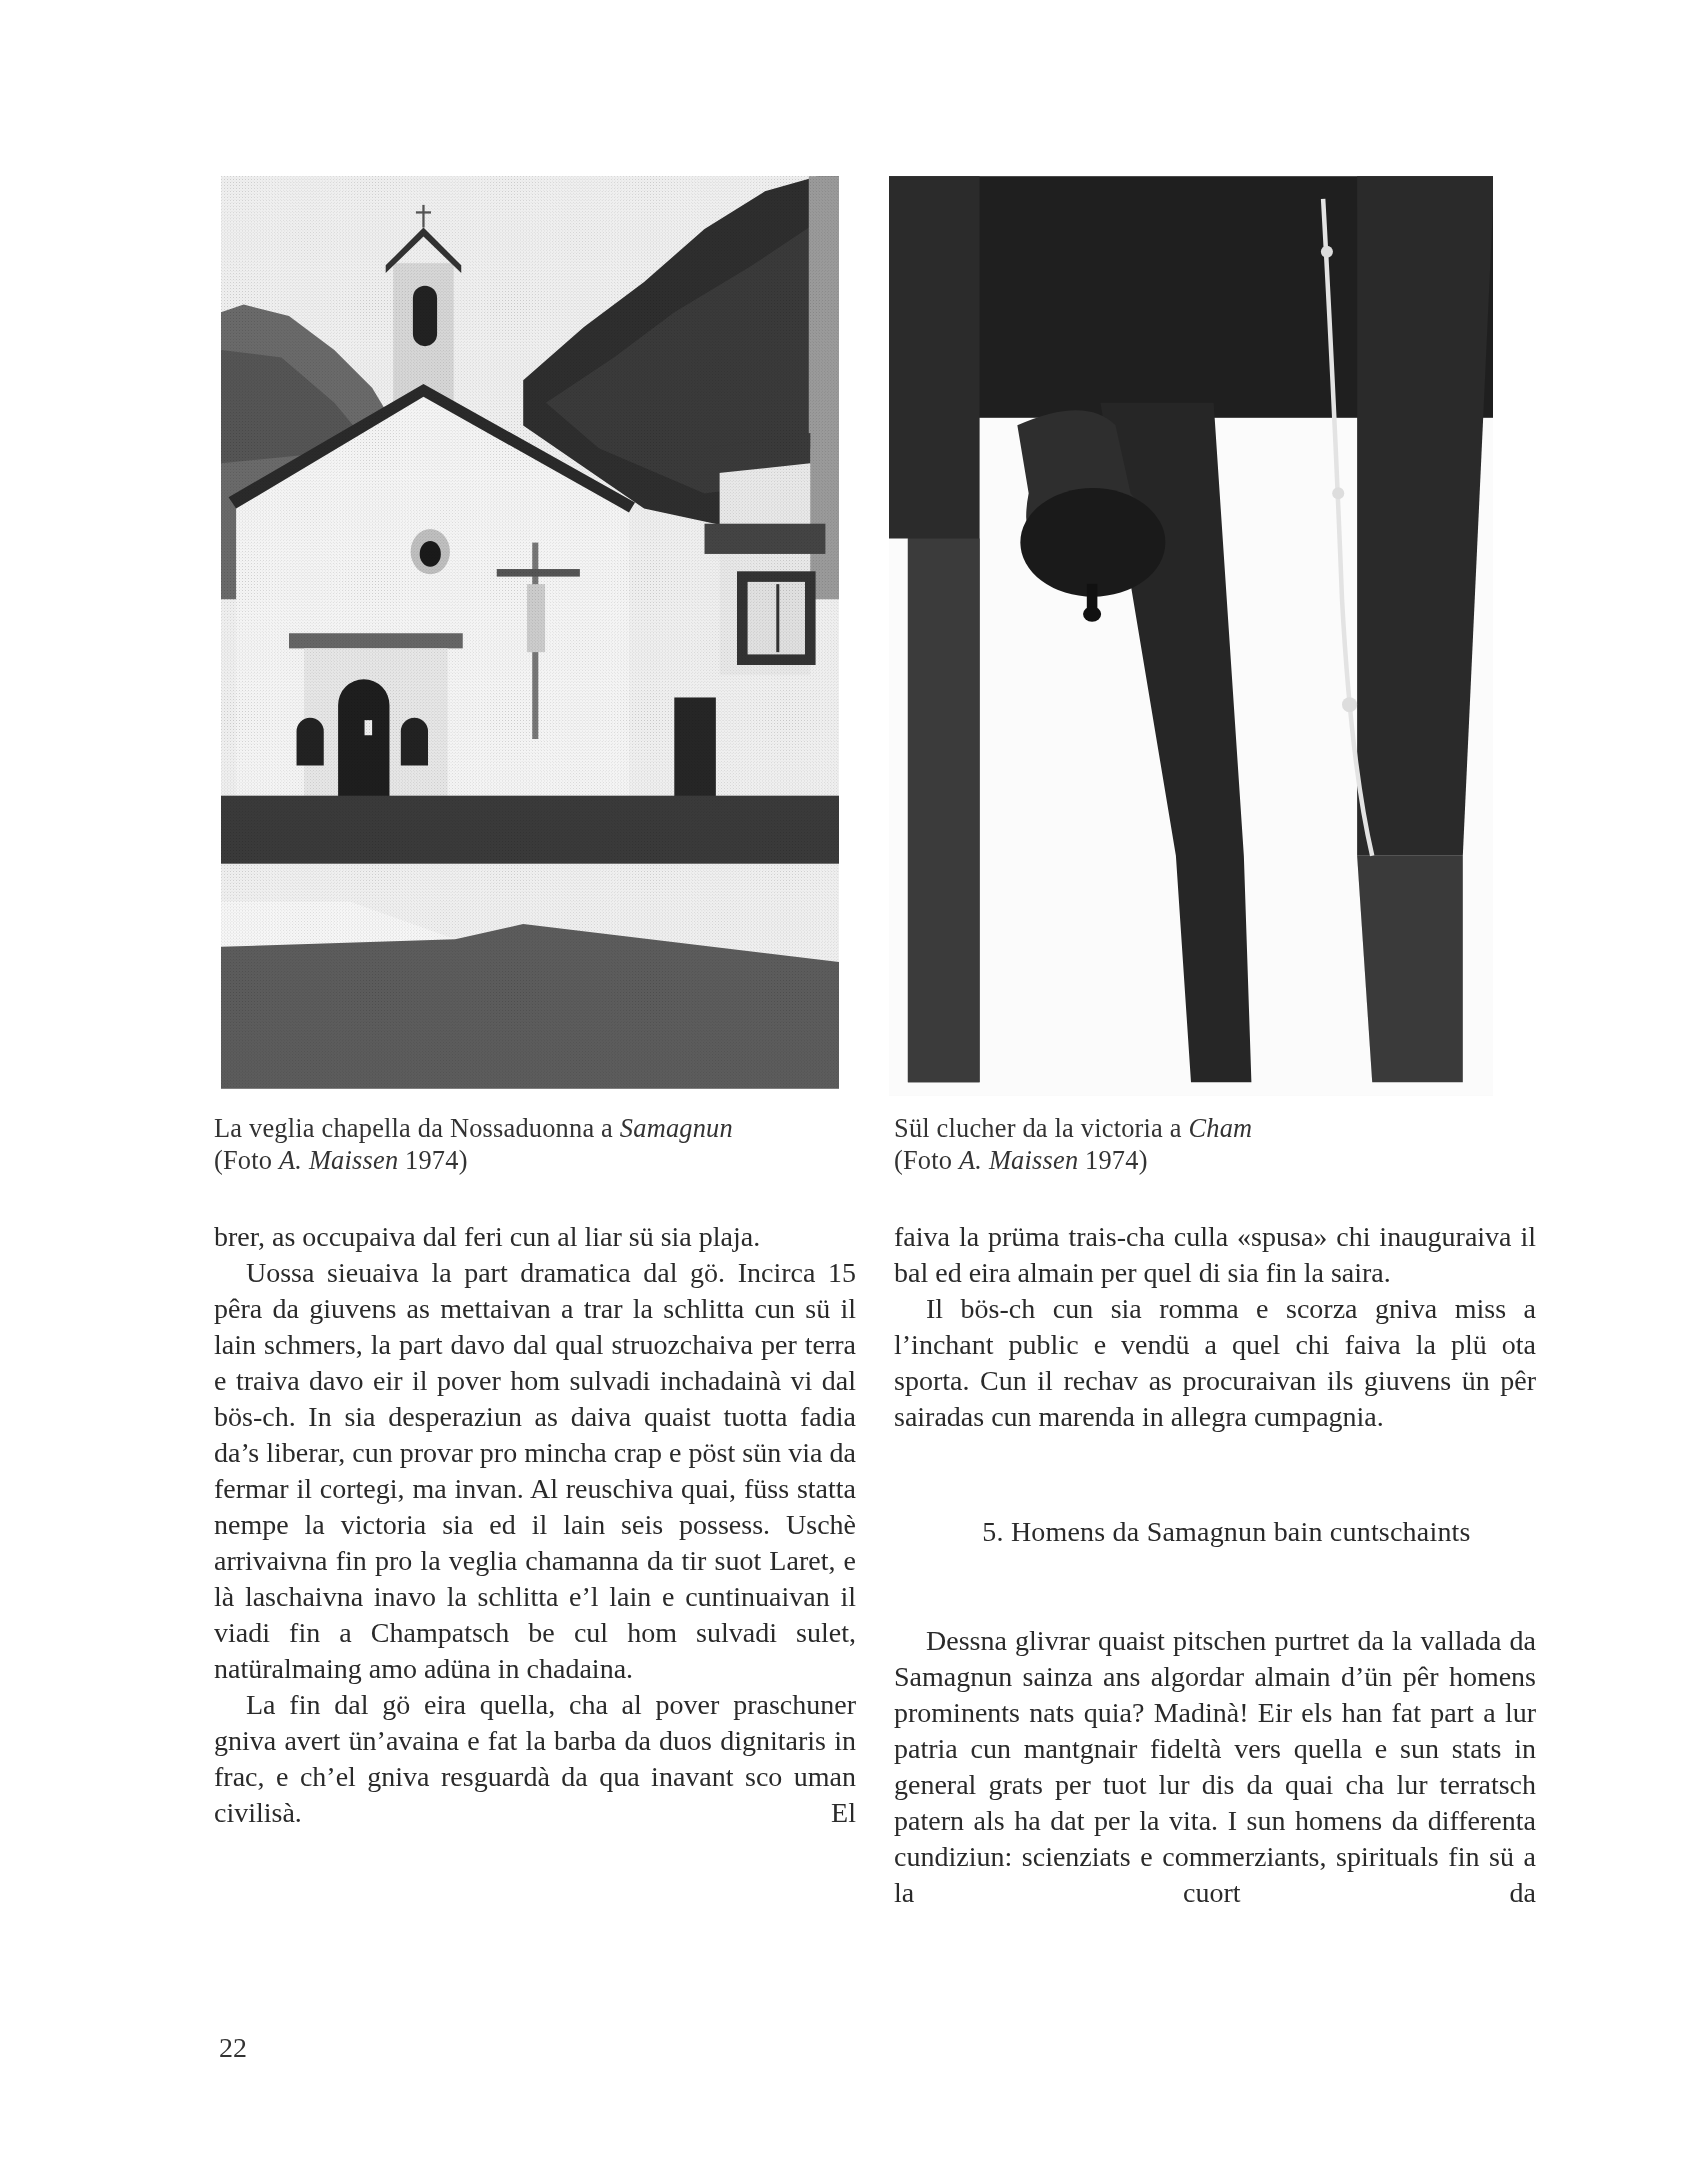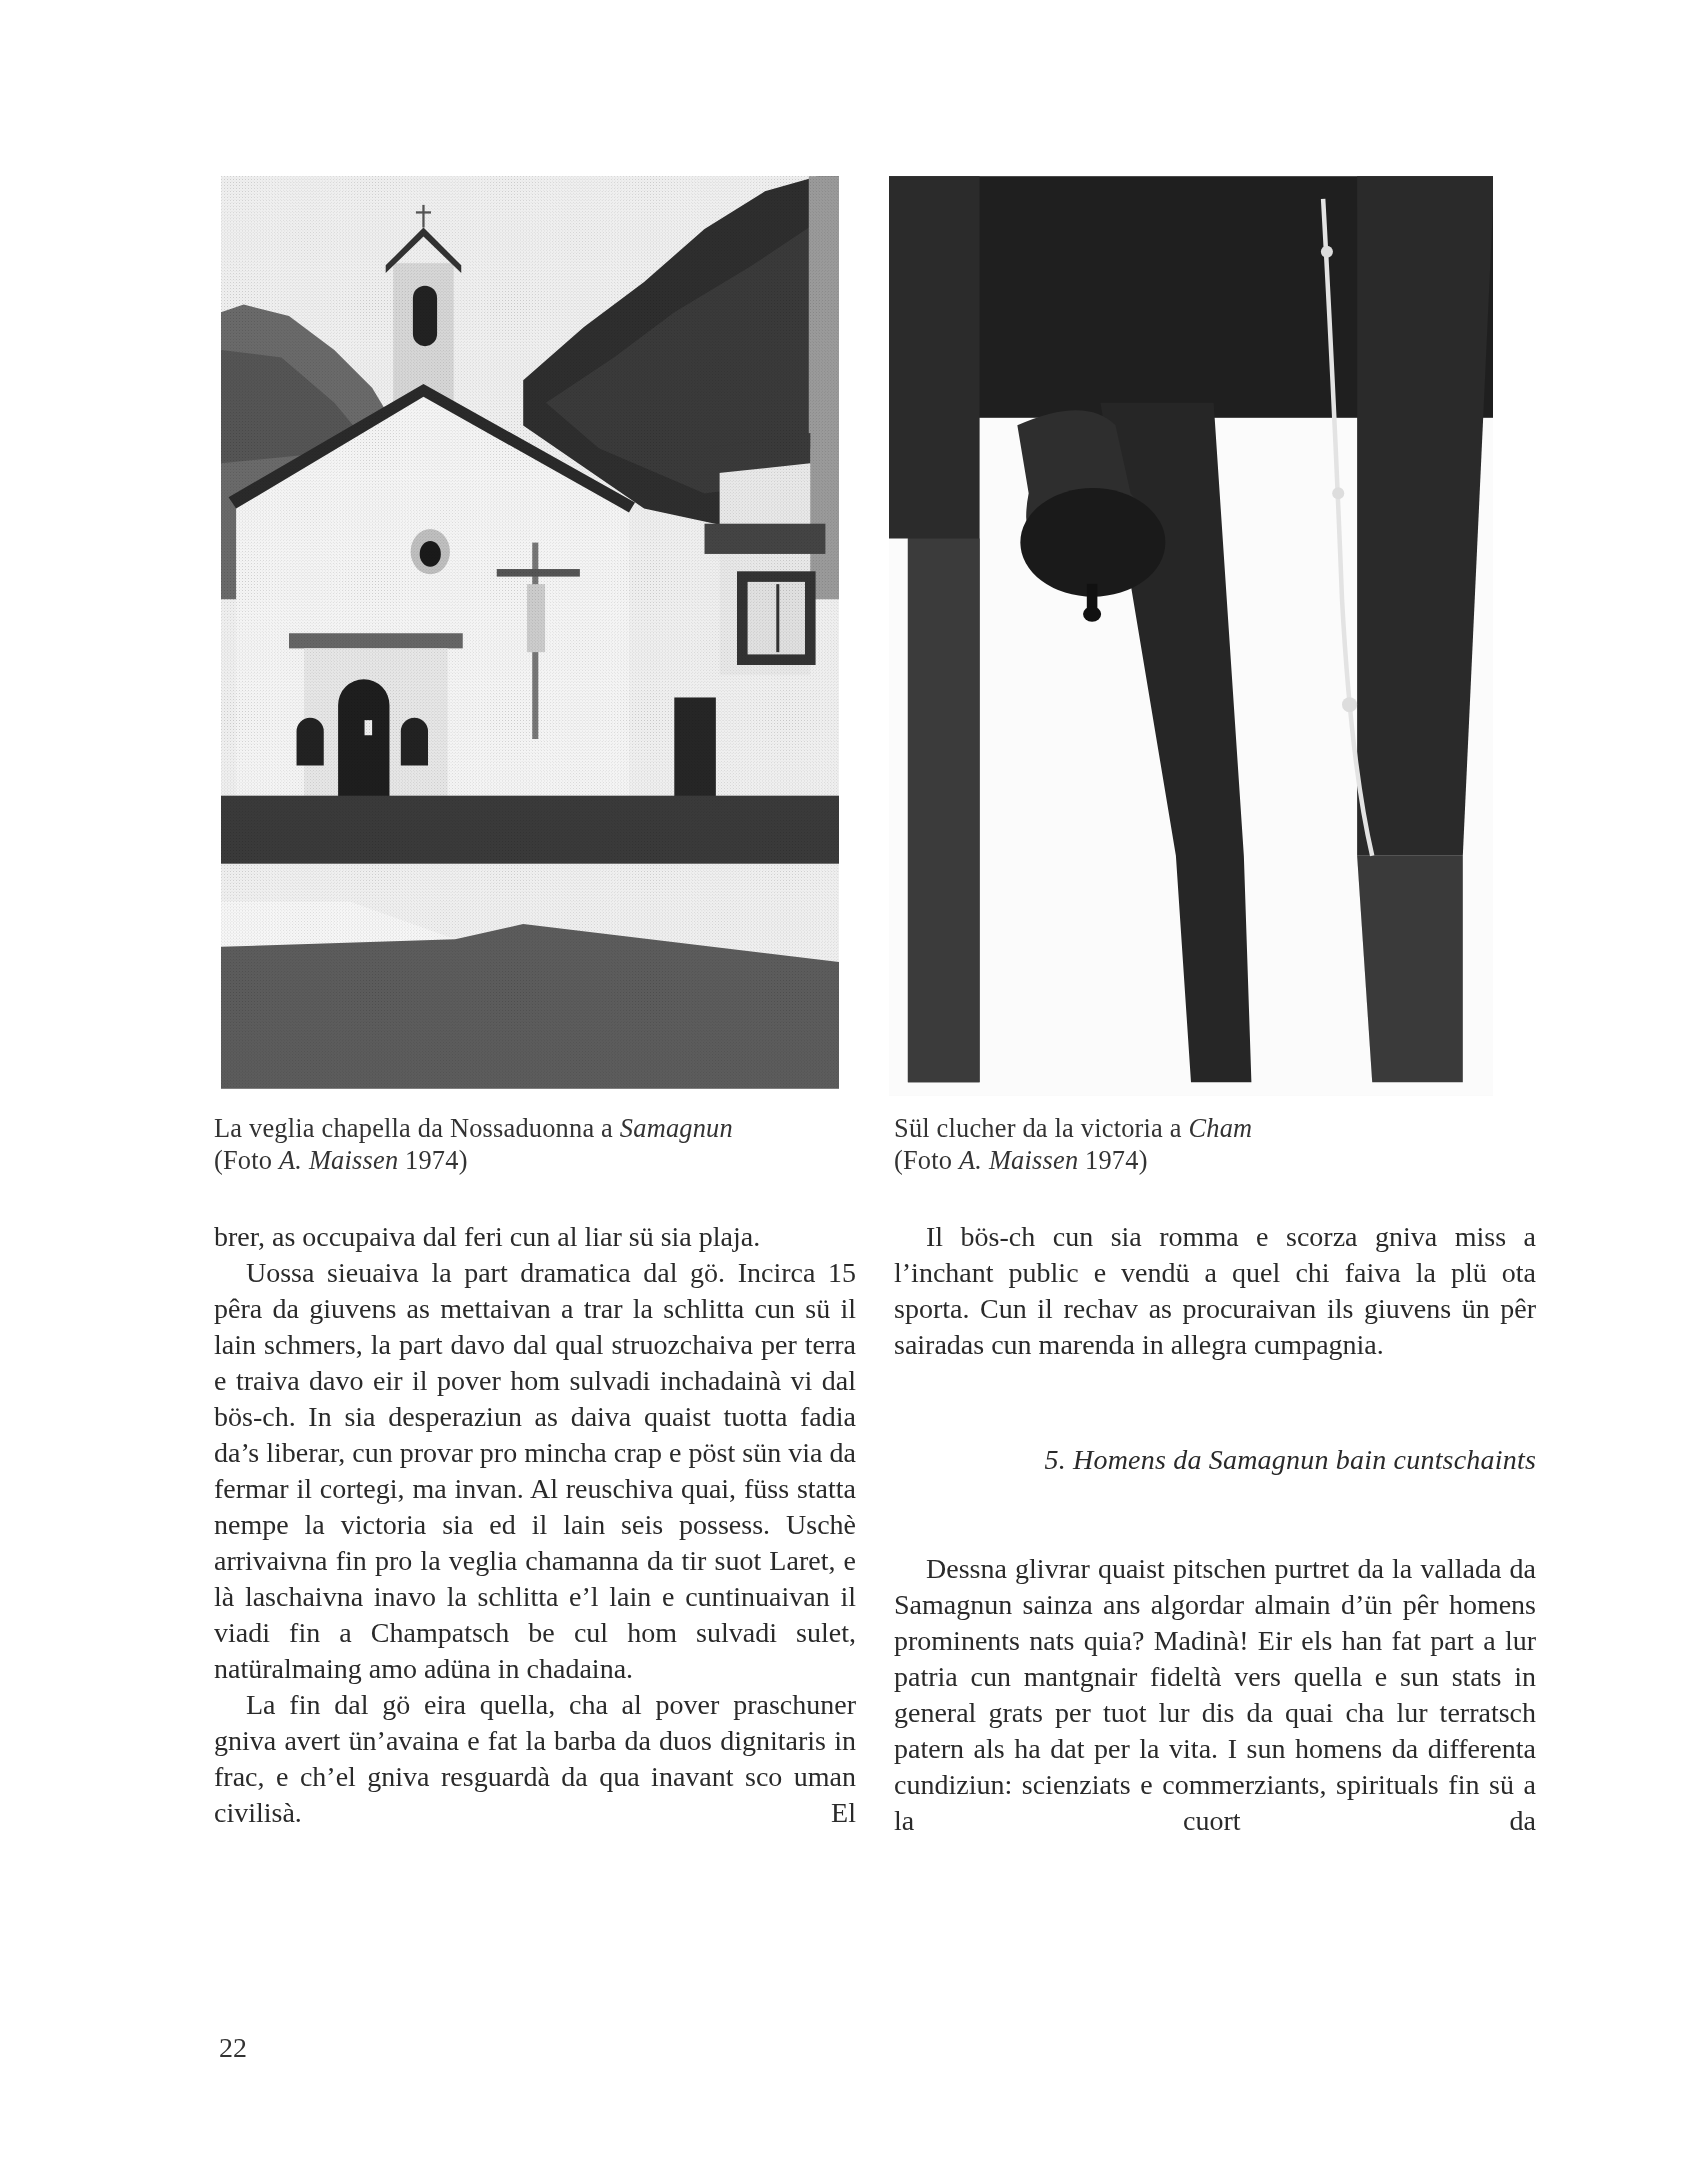--- a/index.html
+++ b/index.html
@@ -57,26 +57,25 @@
     #col-left { left: 214px; top: 1219px; width: 642px; font-family: Liberation Serif, serif; }
     #col-right { left: 894px; top: 1219px; width: 642px; }
     .column p {
       margin: 0;
       text-indent: 0;
     }
     .column p.indent { text-indent: 32px; }
     .column p.nobreak-last { text-align-last: justify; }
 
     .section-heading {
-      font-style: italic;
       font-size: 28px;
       line-height: 36px;
       margin: 79px 0 73px 0;
       padding-left: 23px;
-      text-align: right;
+      text-align: center;
       letter-spacing: 0.2px;
     }
     #page-number {
       position: absolute;
       left: 219px;
       top: 2032px;
       font-size: 28px;
       color: #333;
     }
     svg { display: block; }
@@ -182,19 +181,20 @@
   <div><span>(Foto </span><i>A. Maissen</i><span> 1974)</span></div>
 </div>
 
 <div class="column" id="col-left">
   <p>brer, as occupaiva dal feri cun al liar sü sia plaja.</p>
   <p class="indent">Uossa sieuaiva la part dramatica dal gö. Incirca 15 pêra da giuvens as mettaivan a trar la schlitta cun sü il lain schmers, la part davo dal qual struozchaiva per terra e traiva davo eir il pover hom sulvadi inchadainà vi dal bös-ch. In sia desperaziun as daiva quaist tuotta fadia da’s liberar, cun provar pro min­cha crap e pöst sün via da fermar il cortegi, ma invan. Al reuschiva quai, füss statta nempe la victoria sia ed il lain seis possess. Uschè arrivaivna fin pro la veglia chamanna da tir suot Laret, e là laschaivna inavo la schlitta e’l lain e cuntinuaivan il viadi fin a Cham­patsch be cul hom sulvadi sulet, natüralmaing amo adüna in chadaina.</p>
   <p class="indent nobreak-last">La fin dal gö eira quella, cha al pover pra­schuner gniva avert ün’avaina e fat la barba da duos dignitaris in frac, e ch’el gniva res­guardà da qua inavant sco uman civilisà. El</p>
 </div>
 
 <div class="column" id="col-right">
+  <p>faiva la prüma trais-cha culla «spusa» chi inauguraiva il bal ed eira almain per quel di sia fin la saira.</p>
   <p class="indent">Il bös-ch cun sia romma e scorza gniva miss a l’inchant public e vendü a quel chi faiva la plü ota sporta. Cun il rechav as procuraivan ils giuvens ün pêr sairadas cun marenda in allegra cumpagnia.</p>
   <div class="section-heading">5. Homens da Samagnun bain cuntschaints</div>
   <p class="indent nobreak-last">Dessna glivrar quaist pitschen purtret da la vallada da Samagnun sainza ans algordar almain d’ün pêr homens prominents nats quia? Madinà! Eir els han fat part a lur patria cun mantgnair fideltà vers quella e sun stats in general grats per tuot lur dis da quai cha lur terratsch patern als ha dat per la vita. I sun homens da differenta cundiziun: scienziats e commerziants, spirituals fin sü a la cuort da</p>
 </div>
 
 <div id="page-number">22</div>
 
 
 </body></html>

